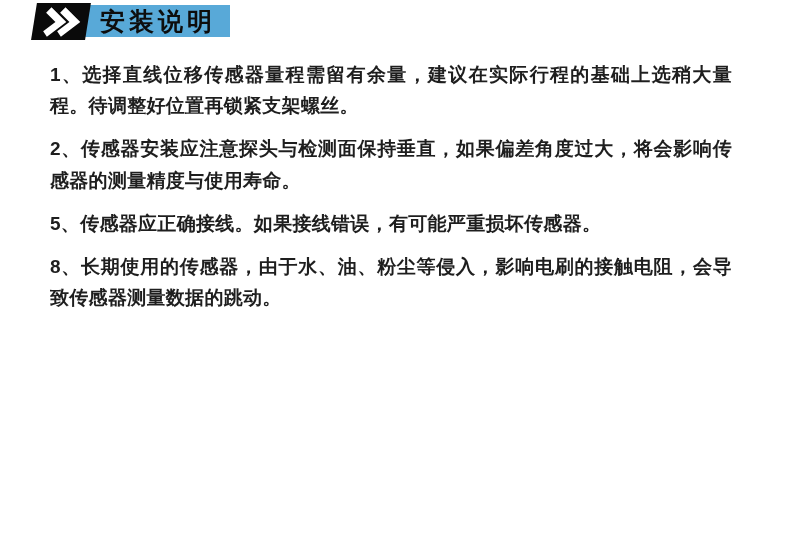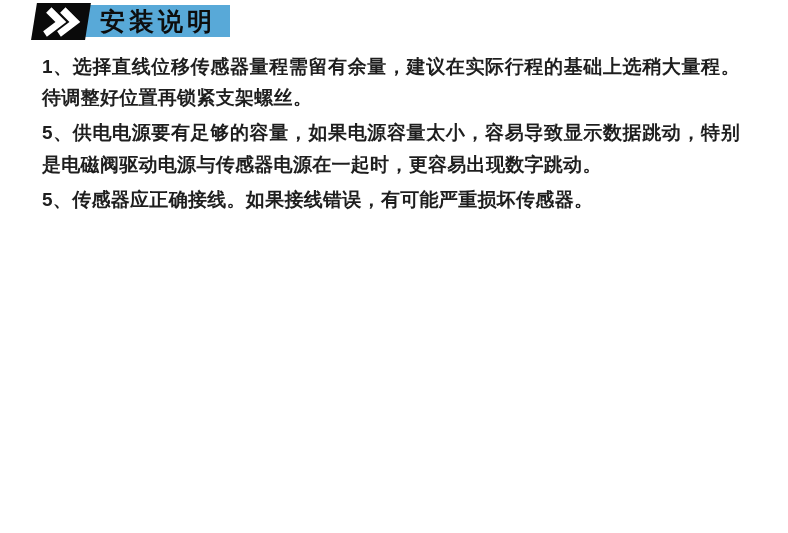--- a/index.html
+++ b/index.html
@@ -43,21 +43,21 @@
     padding: 0 14px 0 46px;
     letter-spacing: 4px;
     white-space: nowrap;
     z-index: 1;
   }
   .content {
     position: absolute;
     top: 47px; left: 38px; right: 20px;
   }
   .content p.item {
-    margin: 4px;
+    margin: 12px;
     font-size: 19px;
     line-height: 31.2px;
     font-weight: 600;
     color: #1e1e1e;
     text-align: justify;
     letter-spacing: 0.3px;
   }
 </style>
 </head>
 <body>
@@ -69,17 +69,18 @@
       <svg width="44" height="32" viewBox="0 0 44 32" aria-hidden="true">
         <polyline points="8,4 22,16 8,28" fill="none" stroke="#ffffff" stroke-width="7"></polyline>
         <polyline points="22,4 36,16 22,28" fill="none" stroke="#ffffff" stroke-width="7"></polyline>
       </svg>
     </div>
     <div class="title-box">安装说明</div>
   </div>
 
   <div class="content">
     <p class="item">1、选择直线位移传感器量程需留有余量，建议在实际行程的基础上选稍大量程。待调整好位置再锁紧支架螺丝。</p>
-    <p class="item">5、供电电源要有足够的容量，如果电源容量太小，容易导致显示数据跳动，特别是电磁阀驱动电源与传感器电源在一起时，更容易出现数字跳动。</p>
+    <p class="item">2、传感器安装应注意探头与检测面保持垂直，如果偏差角度过大，将会影响传感器的测量精度与使用寿命。</p>
     <p class="item">5、传感器应正确接线。如果接线错误，有可能严重损坏传感器。</p>
+    <p class="item">8、长期使用的传感器，由于水、油、粉尘等侵入，影响电刷的接触电阻，会导致传感器测量数据的跳动。</p>
   </div>
 
 </div>
 
 </body></html>

